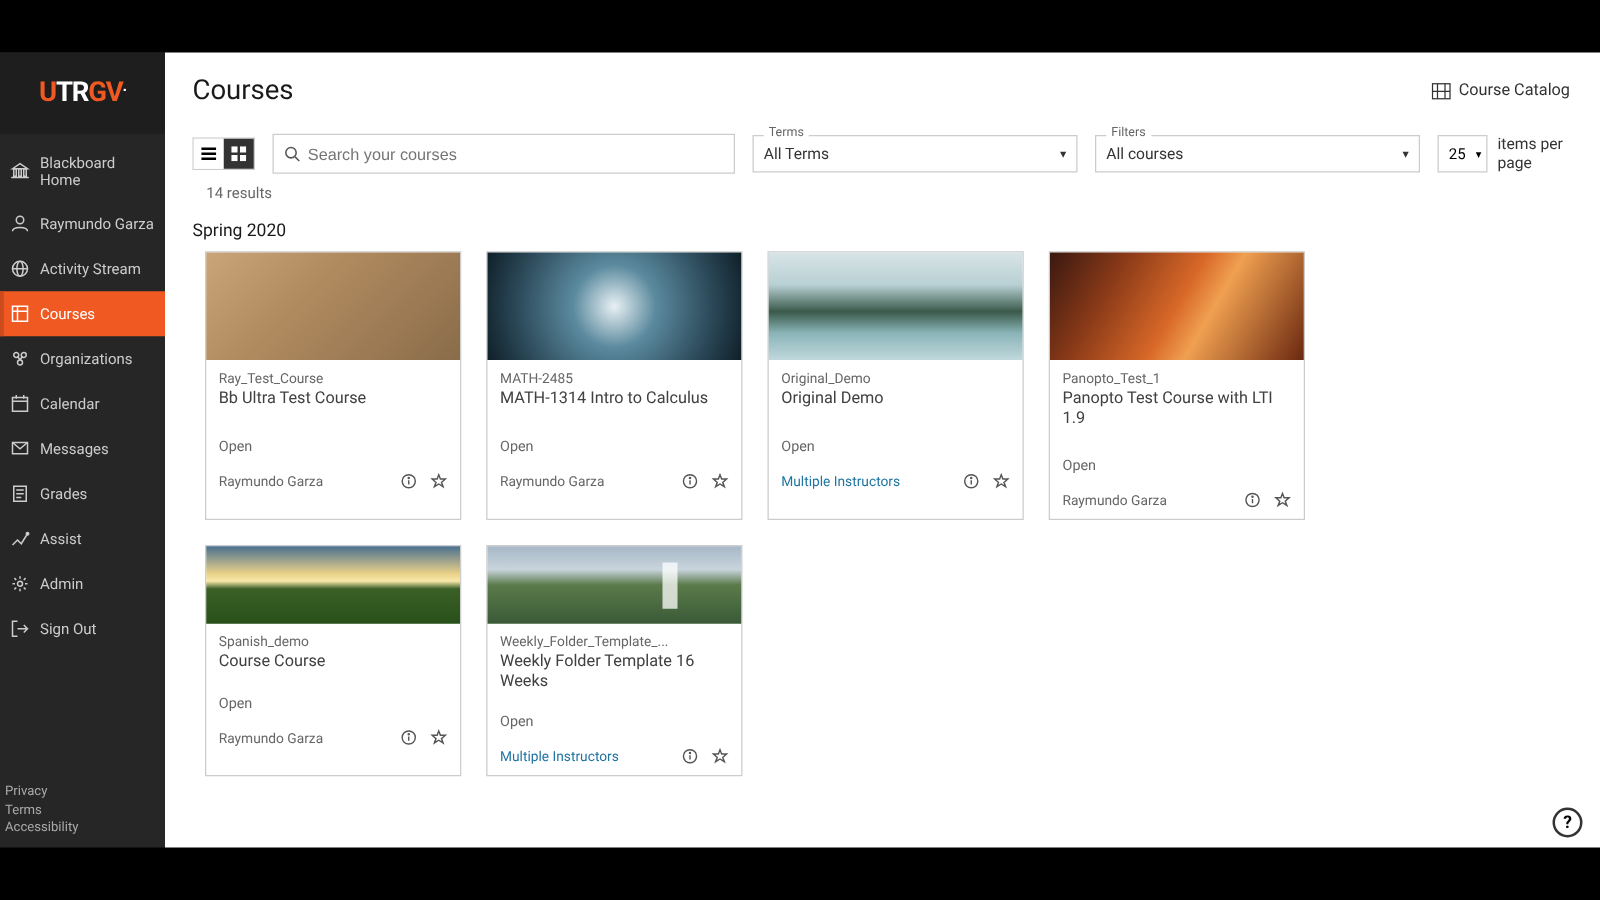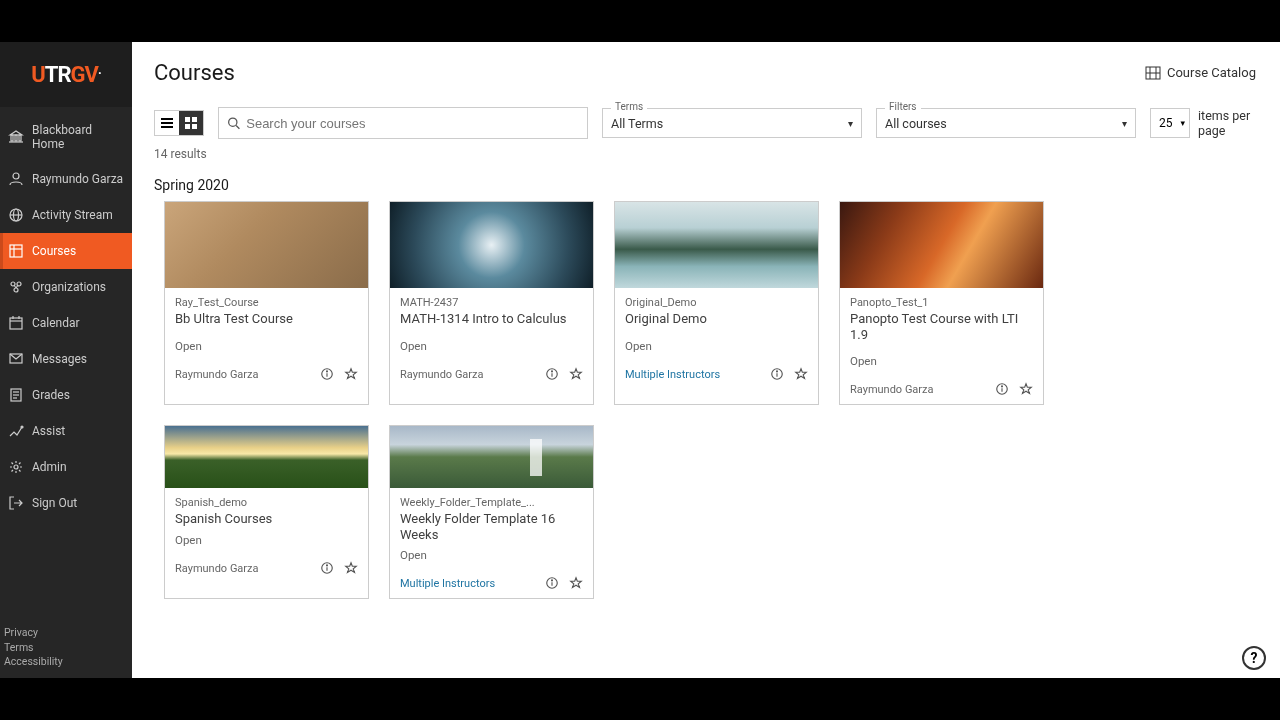--- a/index.html
+++ b/index.html
@@ -44,31 +44,31 @@
 
 .select-wrap { position: relative; flex: 0 0 260px; border: 1px solid #ccc; height: 30px; display: flex; align-items: center; padding: 0 8px; cursor: pointer; }
 .select-label { position: absolute; top: -8px; left: 8px; background: #fff; padding: 0 4px; font-size: 10px; color: #666; }
 .select-value { font-size: 12.5px; color:#333; }
 .select-caret { margin-left: auto; font-size: 10px; color:#333; }
 
 .perpage-group { display: flex; align-items: center; gap: 8px; margin-left: auto; }
 .perpage-select { border: 1px solid #ccc; height: 30px; padding: 0 4px 0 8px; display: flex; align-items: center; gap: 8px; cursor: pointer; font-size: 12px; }
 .perpage-text { font-size: 12.5px; color: #333; }
 
-.results-count { padding: 4px 22px; font-size: 12px; color: #666; }
+.results-count { padding: 4px 22px; font-size: 12px; color: #666; margin-left: 11px; }
 
 .term-heading { padding: 12px 22px 8px 22px; font-size: 14px; color: #1a1a1a; }
 
 .card-grid { display: flex; flex-wrap: wrap; gap: 20px; padding: 0 32px; }
 .course-card { width: 205px; border: 1px solid #ccc; background: #fff; display: flex; flex-direction: column; cursor:pointer; }
 .card-img { width: 100%; height: 86px; background-size: cover; background-position: center; }
 .card-body { padding: 8px 10px 6px 10px; }
 .course-code { font-size: 11px; color: #666; margin-bottom: 2px; white-space: nowrap; overflow: hidden; text-overflow: ellipsis;}
 .course-title { font-size: 13px; color: #404040; line-height: 1.2; min-height: 16px; }
-.course-status { font-size: 11.5px; color: #666; padding: 6px 10px 8px 10px;}
+.course-status { font-size: 11.5px; color: #666; padding: 6px 10px 8px 10px; margin-top: 11px;}
 .card-footer { display: flex; align-items: center; justify-content: space-between; padding: 6px 10px 8px 10px; border-top: 0; }
 .instructor { font-size: 11px; color: #666; }
 .instructor.link { color: #2075a3; }
 .card-icons { display: flex; gap: 10px; color: #555; }
 
 .compact .card-img { height: 62px; }
 .compact .course-status { padding-top: 0; }
 
 .help-bubble { position: absolute; right: 14px; bottom: 50px; width: 24px; height: 24px; border: 2px solid #333; border-radius: 50%; display: flex; align-items: center; justify-content: center; font-size: 14px; font-weight: bold; cursor: pointer; background:#fff; }
 
@@ -301,21 +301,21 @@
                 <svg width="14" height="14" viewBox="0 0 16 16" fill="none" stroke="currentColor" stroke-width="1.3">
                   <path d="M8 2 L9.5 6 L14 6 L10.5 9 L12 13 L8 10.5 L4 13 L5.5 9 L2 6 L6.5 6 Z"></path>
                 </svg>
               </span>
             </div>
           </div>
         </div>
         <div class="course-card">
           <div class="card-img img-trees"></div>
           <div class="card-body">
-            <div class="course-code">MATH-2437</div>
+            <div class="course-code">MATH-2485</div>
             <div class="course-title">MATH-1314 Intro to Calculus</div>
           </div>
           <div class="course-status">Open</div>
           <div class="card-footer">
             <div class="instructor">Raymundo Garza</div>
             <div class="card-icons">
               <span>
                 <svg width="14" height="14" viewBox="0 0 16 16" fill="none" stroke="currentColor" stroke-width="1.3">
                   <circle cx="8" cy="8" r="6"></circle>
                   <line x1="8" y1="7" x2="8" y2="11"></line>
@@ -377,21 +377,21 @@
                   <path d="M8 2 L9.5 6 L14 6 L10.5 9 L12 13 L8 10.5 L4 13 L5.5 9 L2 6 L6.5 6 Z"></path>
                 </svg>
               </span>
             </div>
           </div>
         </div>
         <div class="course-card compact">
           <div class="card-img img-field"></div>
           <div class="card-body">
             <div class="course-code">Spanish_demo</div>
-            <div class="course-title">Spanish Courses</div>
+            <div class="course-title">Course Course</div>
           </div>
           <div class="course-status">Open</div>
           <div class="card-footer">
             <div class="instructor">Raymundo Garza</div>
             <div class="card-icons">
               <span>
                 <svg width="14" height="14" viewBox="0 0 16 16" fill="none" stroke="currentColor" stroke-width="1.3">
                   <circle cx="8" cy="8" r="6"></circle>
                   <line x1="8" y1="7" x2="8" y2="11"></line>
                   <circle cx="8" cy="5" r="0.5" fill="currentColor"></circle>

